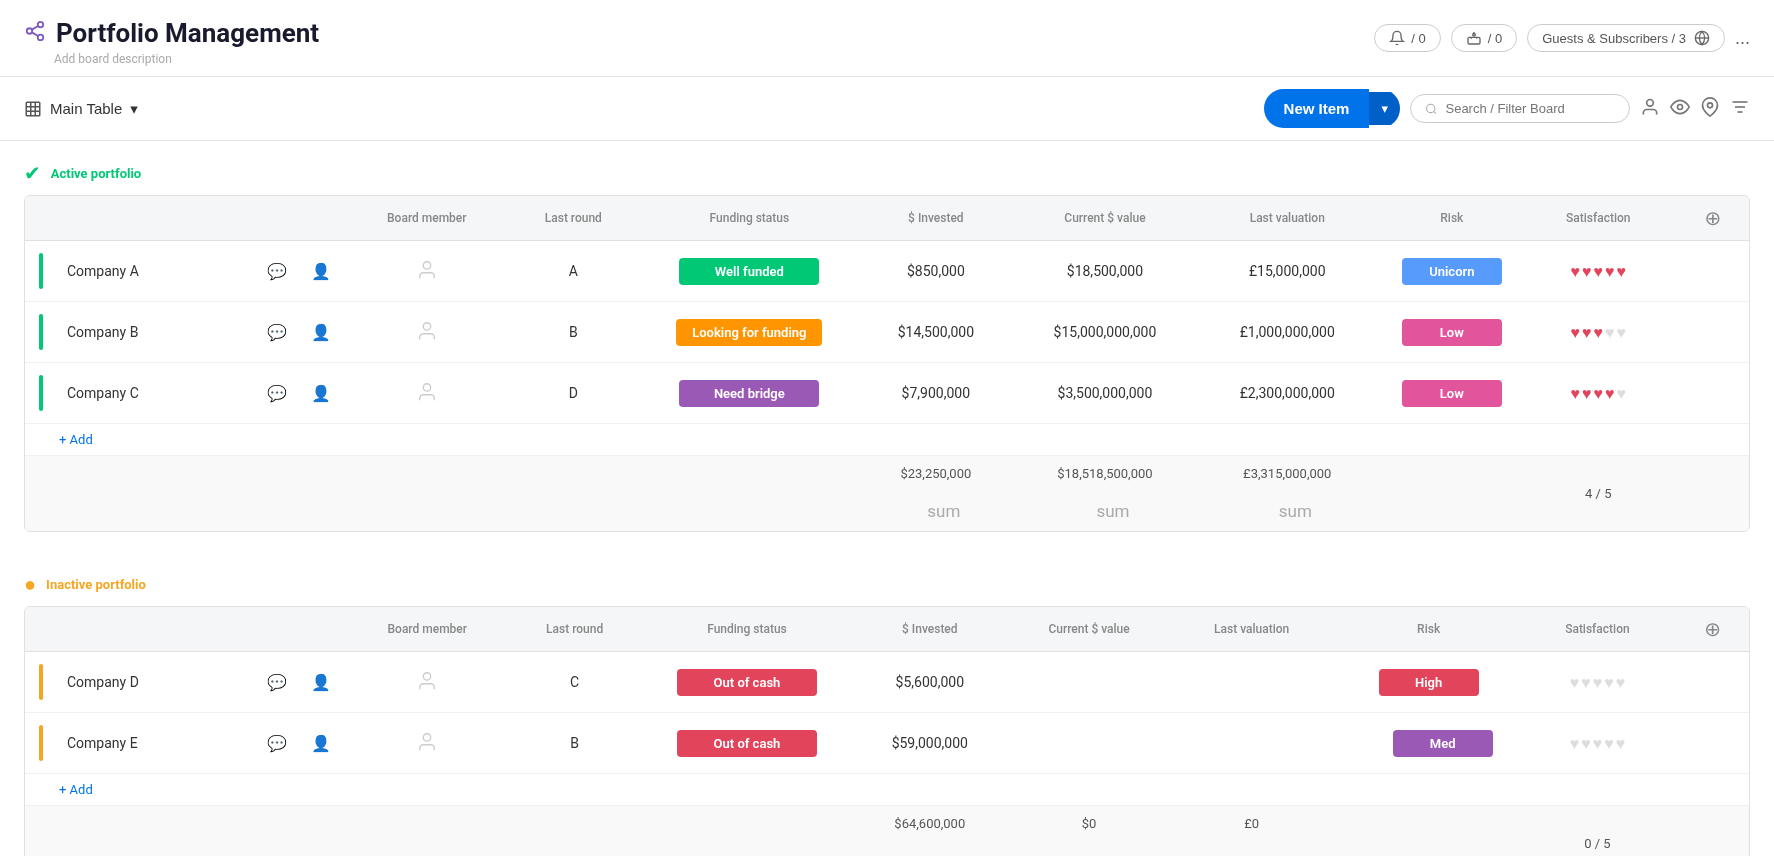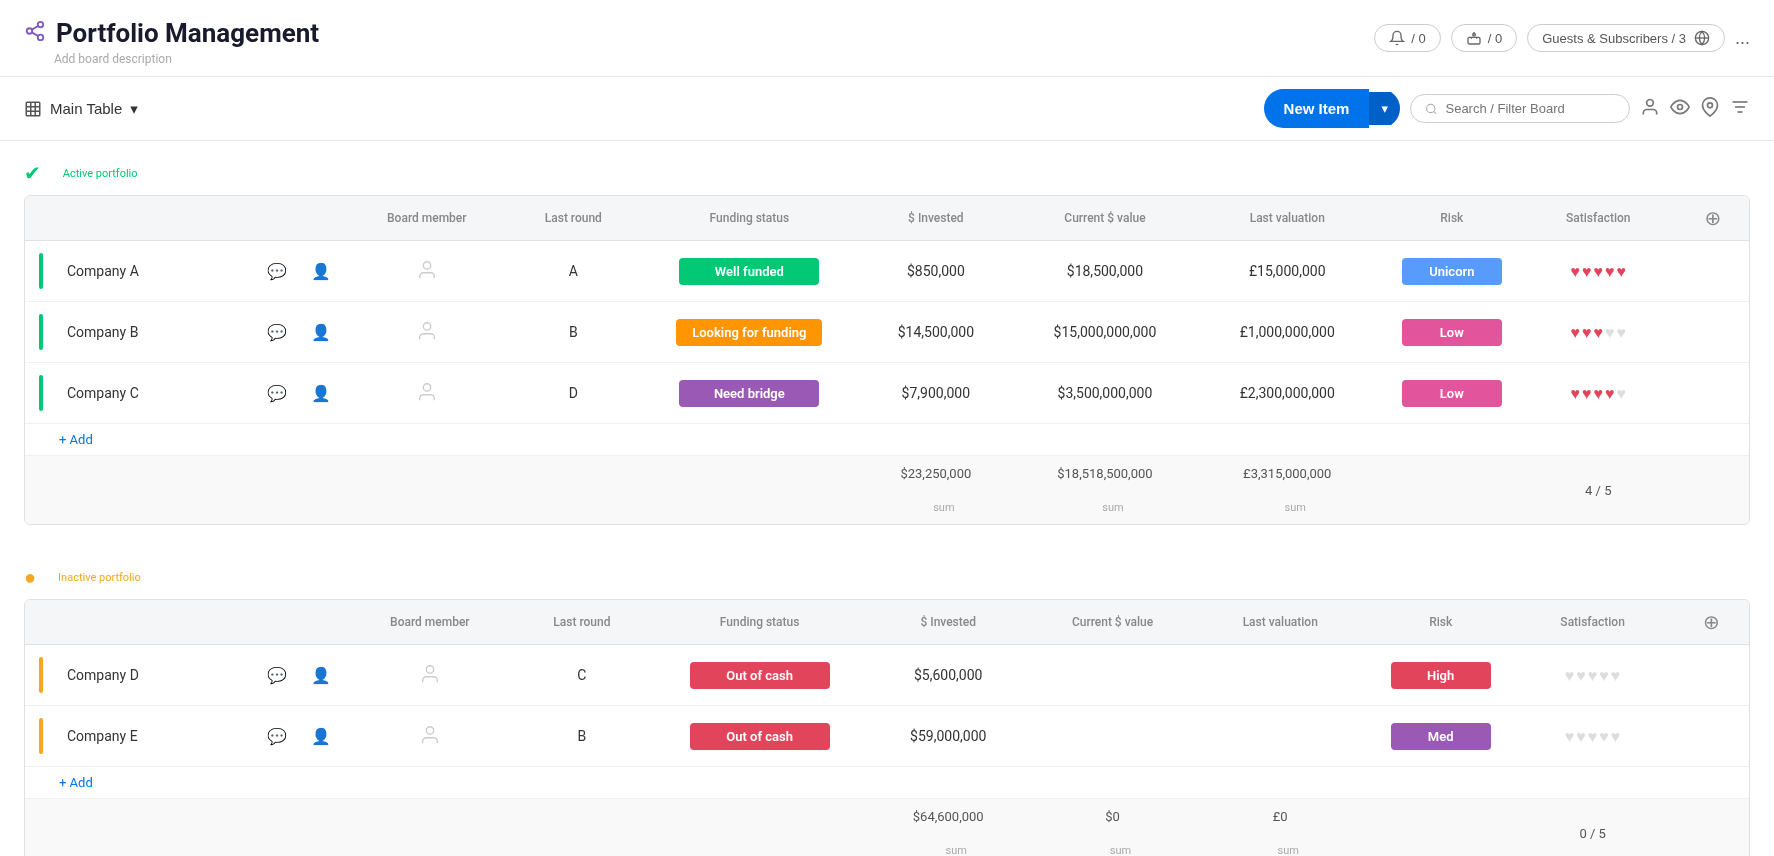--- a/index.html
+++ b/index.html
@@ -30,21 +30,21 @@
     .search-bar { display: flex; align-items: center; border: 1.5px solid #ccc; border-radius: 20px; padding: 6px 14px; gap: 8px; width: 220px; }
     .search-bar input { border: none; outline: none; font-size: 13px; color: #555; width: 100%; }
     .toolbar-icon { font-size: 18px; color: #777; cursor: pointer; }
 
     
     .main-content { padding: 20px 24px; }
 
     
     .group { margin-bottom: 40px; }
     .group-header { display: flex; align-items: center; gap: 10px; margin-bottom: 10px; }
-    .group-title { font-size: 11px; font-weight: 400; margin-left: 12px; }
+    .group-title { font-size: 13px; font-weight: 700; }
     .group-title.active { color: #00c875; }
     .group-title.inactive { color: #f5a623; }
 
     
     .table-wrapper { border: 1px solid #e0e0e0; border-radius: 6px; overflow: hidden; }
     .table { width: 100%; border-collapse: collapse; }
     .table thead tr { background: #f5f6f8; }
     .table th { padding: 10px 14px; font-size: 12px; font-weight: 500; color: #888; text-align: center; border-bottom: 1px solid #e0e0e0; white-space: nowrap; }
     .table th.name-col { text-align: left; width: 320px; }
     .table td { padding: 0; border-bottom: 1px solid #f0f0f0; }
@@ -65,32 +65,32 @@
     .badge-green { background: #00c875; }
     .badge-orange { background: #ff9500; }
     .badge-purple { background: #9b59b6; }
     .badge-red { background: #e2445c; }
 
     
     .risk-badge { display: inline-block; padding: 6px 16px; border-radius: 4px; color: #fff; font-size: 13px; font-weight: 600; min-width: 100px; text-align: center; }
     .risk-unicorn { background: #579bfc; }
     .risk-low { background: #e2559c; }
     .risk-high { background: #e2445c; }
-    .risk-med { background: #9b59b6; }
+    .risk-med { background: #9b59b6; margin-left: 28px; }
 
     
     .stars { display: flex; gap: 2px; justify-content: center; }
     .star { font-size: 16px; }
     .star-filled { color: #e2445c; }
     .star-empty { color: #ddd; }
 
     
     .summary-row td { background: #f9f9f9; padding: 10px 14px; font-size: 13px; text-align: center; color: #555; }
     .summary-cell { display: flex; flex-direction: column; align-items: center; gap: 20px; }
-    .summary-cell .sum-label { font-size: 11px; color: #aaa; margin-left: 16px; }
+    .summary-cell .sum-label { font-size: 17px; color: #aaa; margin-left: 16px; }
 
     
     .add-row td { padding: 8px 14px; color: #0073ea; font-size: 13px; cursor: pointer; }
 
     
     .add-col-btn { font-size: 20px; color: #888; cursor: pointer; background: none; border: none; margin-left: 8px; }
   </style>
 </head>
 <body>
 

